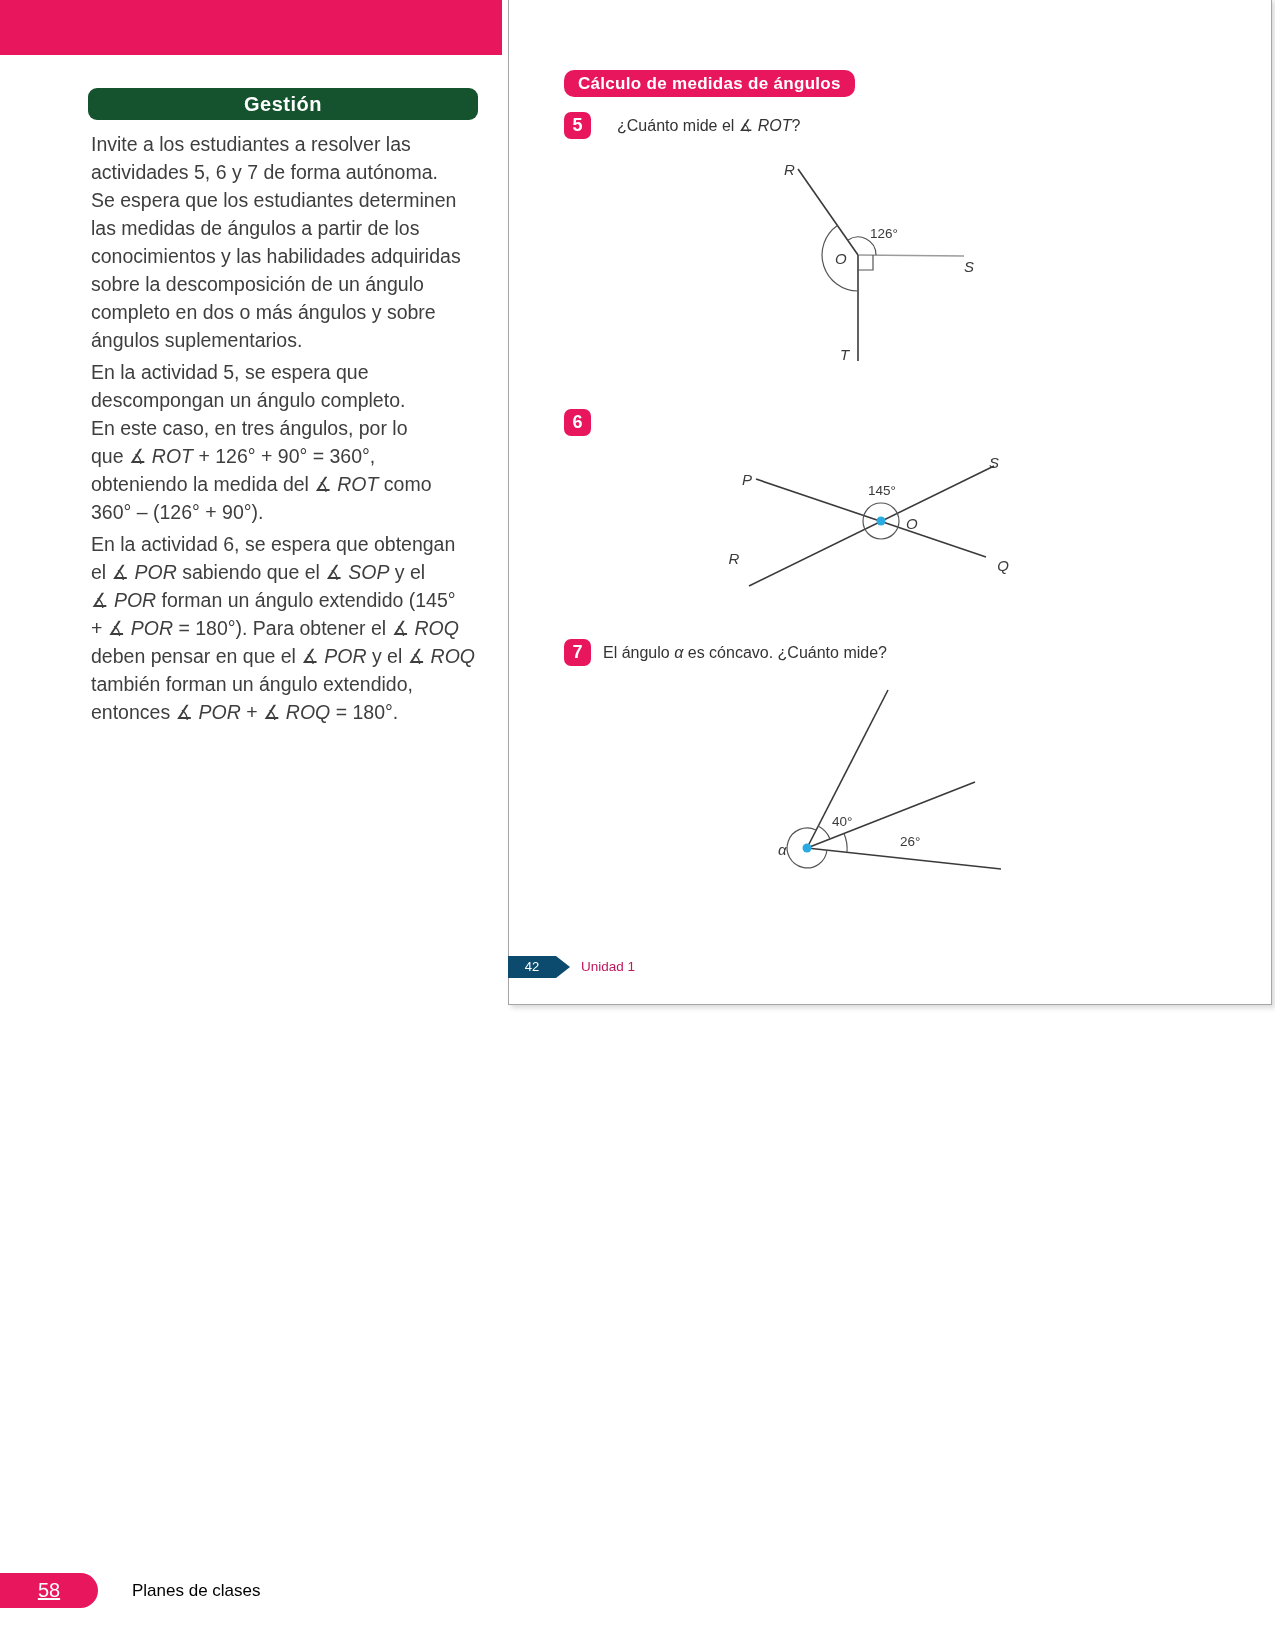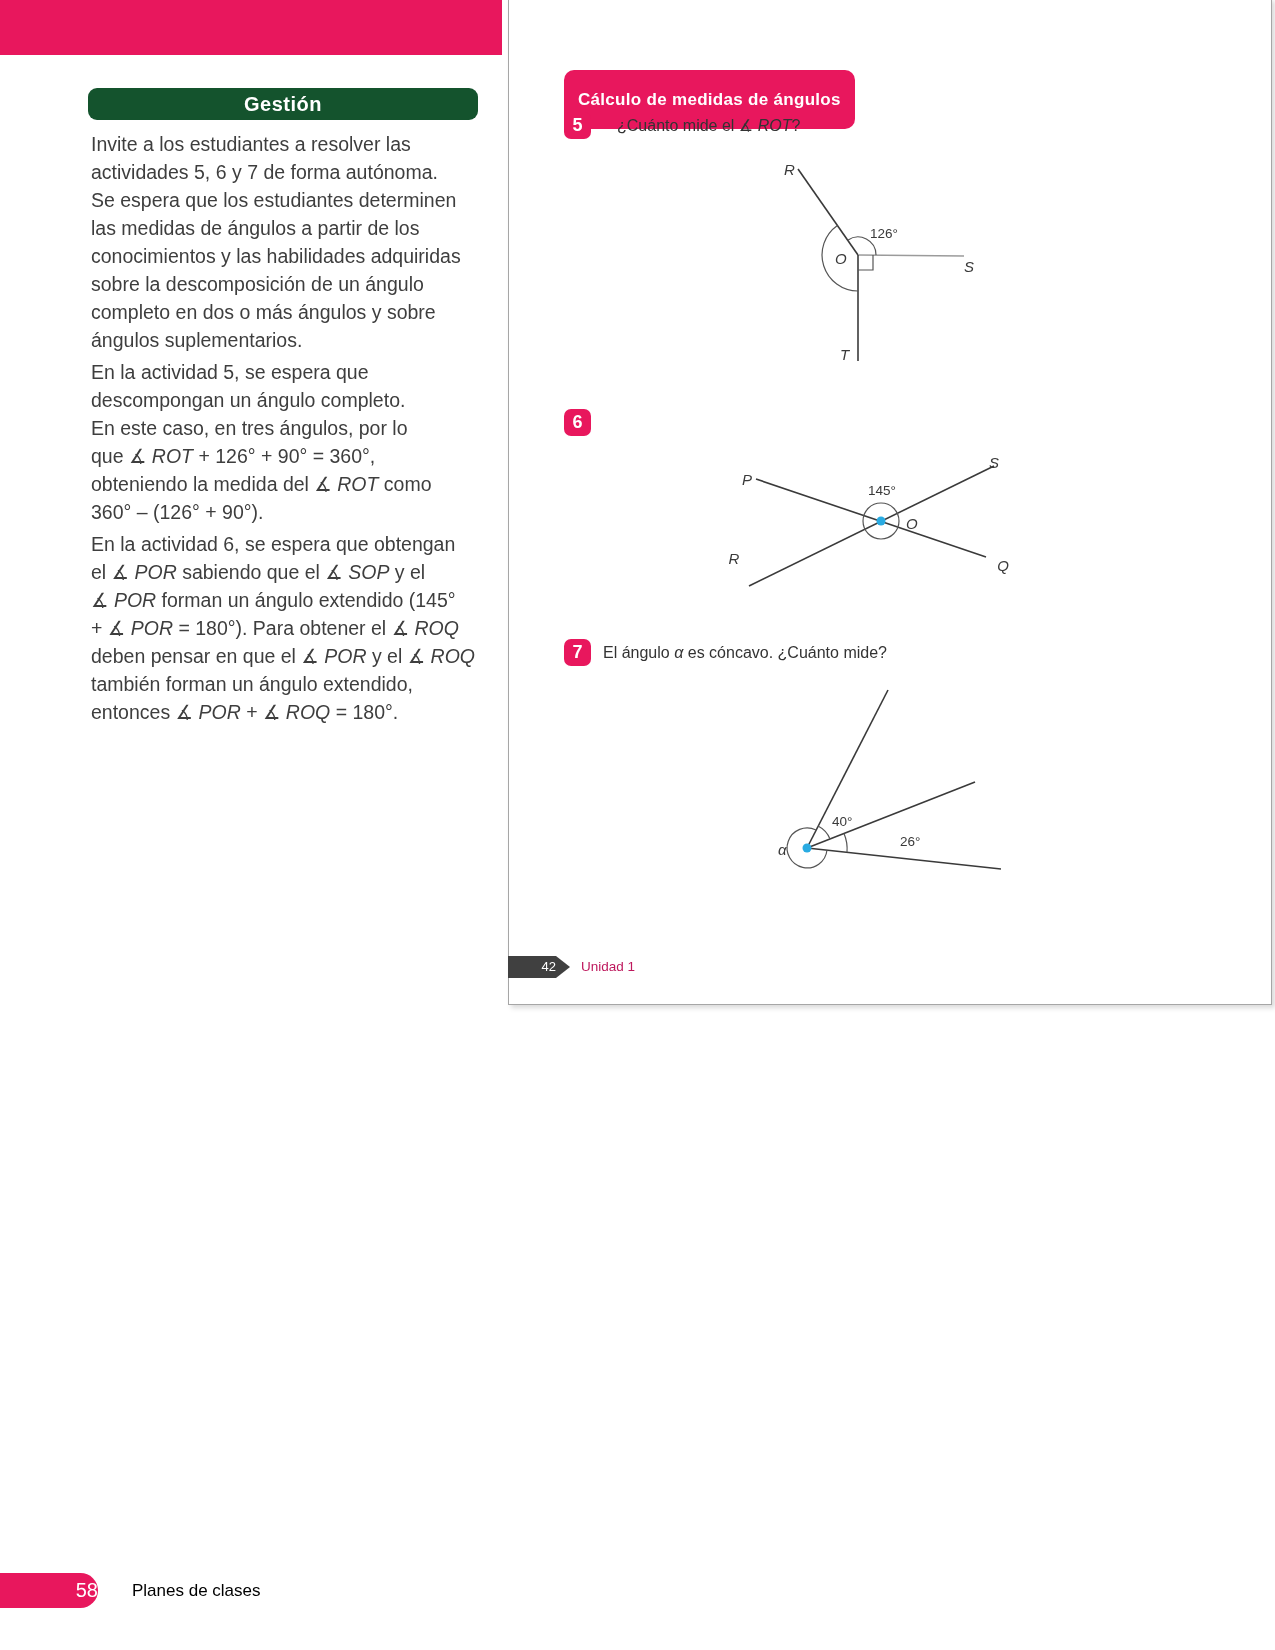--- a/index.html
+++ b/index.html
@@ -26,50 +26,50 @@
     white-space:nowrap;
   }
   .left-text .para{margin:0 0 4px 0;}
 
   
   .worksheet{
     left:508px;top:-2px;width:762px;height:1005px;background:#fff;
     border:1px solid #a6a6a6;box-shadow:3px 3px 5px rgba(0,0,0,.15);
   }
   .ws-title{
-    left:55px;top:71px;height:25px;padding:17px 14px;background:#e8175d;border-radius:10px;
+    left:55px;top:71px;height:25px;padding:1px 14px;background:#e8175d;border-radius:10px;
     color:#fff;font-weight:bold;font-size:17px;line-height:25px;letter-spacing:.3px;
   }
   .act-badge{
     width:27px;height:27px;background:#e8175d;border-radius:7px;color:#fff;
     font-weight:bold;font-size:18px;line-height:27px;text-align:center;
   }
   .act-q{height:27px;line-height:27px;font-size:16px;color:#333;}
 
   svg{overflow:visible;}
   svg text{font-family:"Liberation Sans","DejaVu Sans",sans-serif;}
   .pt-label{font-style:italic;font-size:15px;fill:#3a3a3a;}
   .deg-label{font-size:13.5px;fill:#3a3a3a;}
   .ln{stroke:#3a3a3a;stroke-width:1.6;fill:none;}
   .ln-gray{stroke:#9b9b9b;stroke-width:1.6;fill:none;}
   .arc{stroke:#555;stroke-width:1.2;fill:none;}
 
   
   .ws-tab{
-    left:-1px;top:957px;width:62px;height:22px;background:#404040;
+    left:-1px;top:957px;width:62px;height:22px;background:#0c4a6e;
     clip-path:polygon(0 0,48px 0,62px 50%,48px 100%,0 100%);
-    color:#fff;font-size:13px;line-height:22px;text-align:right;
+    color:#fff;font-size:13px;line-height:22px;text-align:center;
   }
   .ws-tab span{display:inline-block;margin-right:14px;}
   .ws-unit{left:72px;top:957px;height:22px;line-height:22px;font-size:13.5px;color:#be185d;}
 
   
   .guide-tab{
     left:0;top:1573px;width:98px;height:35px;background:#e8175d;
-    border-radius:0 18px 18px 0;color:#fff;font-size:20px;line-height:35px;text-align:right;
+    border-radius:0 18px 18px 0;color:#fff;font-size:20px;line-height:35px;text-align:center;text-decoration:underline;
   }
   .guide-footer-label{left:132px;top:1573px;height:35px;line-height:35px;font-size:17px;color:#000000;}
 </style>
 </head>
 <body>
 
 <div class="abs top-bar"></div>
 
 <div class="abs gestion-box">
   <span>Gestión</span>

